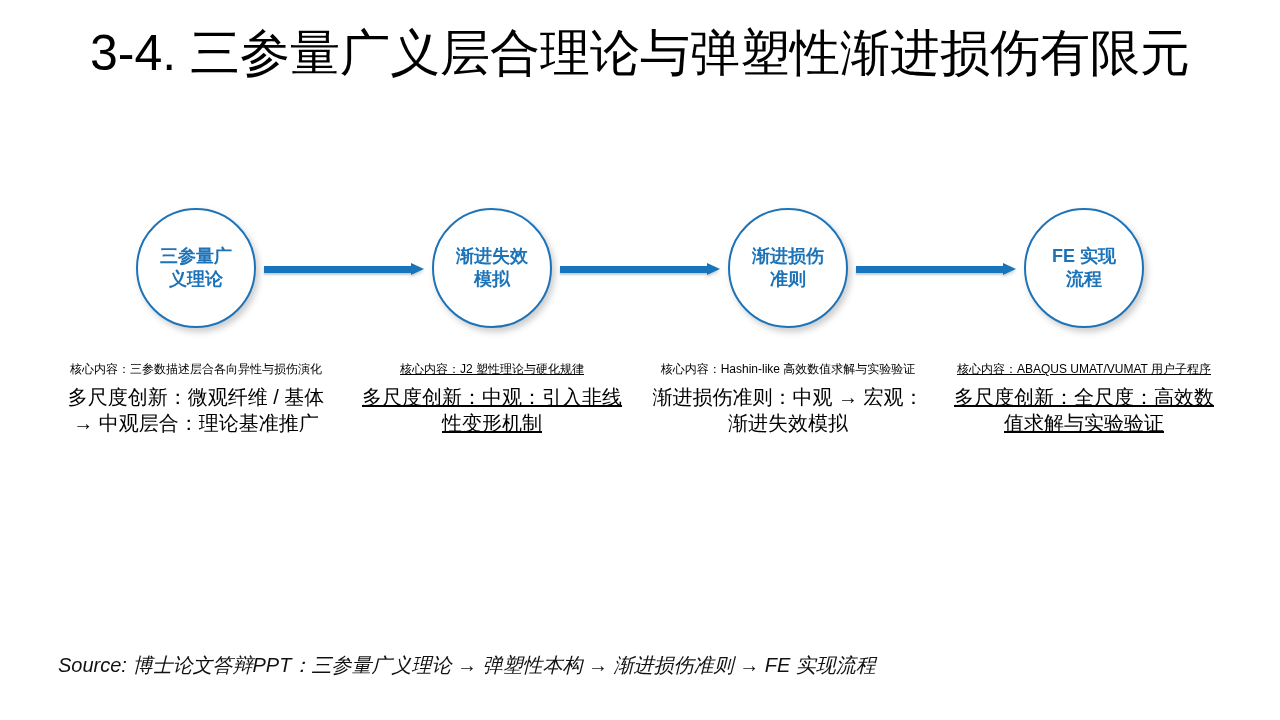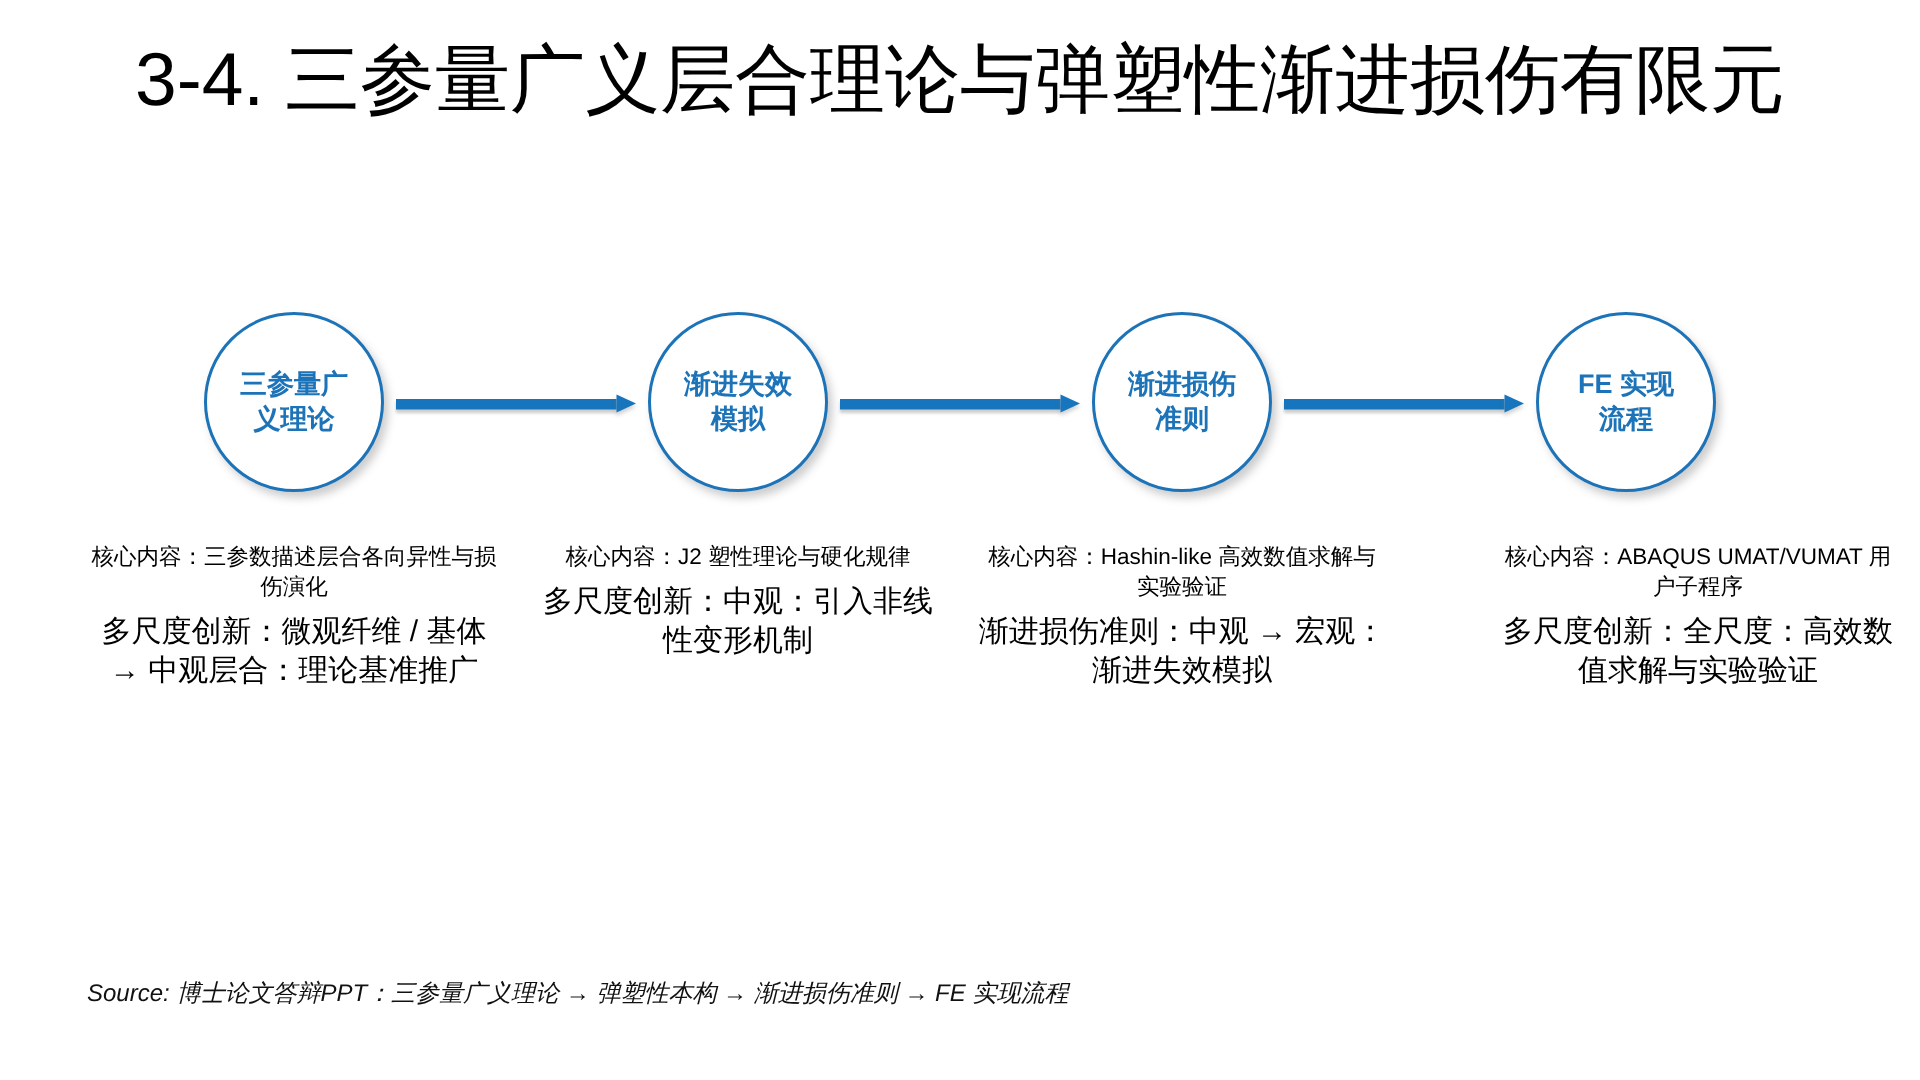--- a/index.html
+++ b/index.html
@@ -113,42 +113,42 @@
     width: 1280px;
   }
   .caption {
     position: absolute;
     top: 0;
     width: 272px;
     text-align: center;
     color: #000000;
   }
   .caption-0 { left: 60px; }
-  .caption-1 { left: 356px; }
+  .caption-1 { left: 356px; text-decoration: underline; }
   .caption-2 { left: 652px; }
-  .caption-3 { left: 996px; }
+  .caption-3 { left: 948px; text-decoration: underline; }
 
   .caption-core {
-    font-size: 15px;
+    font-size: 12px;
     line-height: 1.32;
     color: #000000;
   }
   .caption-innov {
     margin-top: 6px;
     font-size: 20px;
     line-height: 1.32;
     color: #000000;
   }
 
   
   .source {
     position: absolute;
     left: 58px;
     top: 652px;
-    font-size: 16px;
+    font-size: 20px;
     font-style: italic;
     color: #111111;
     white-space: nowrap;
   }
 </style>
 </head>
 <body>
 
 <div class="slide">
 

